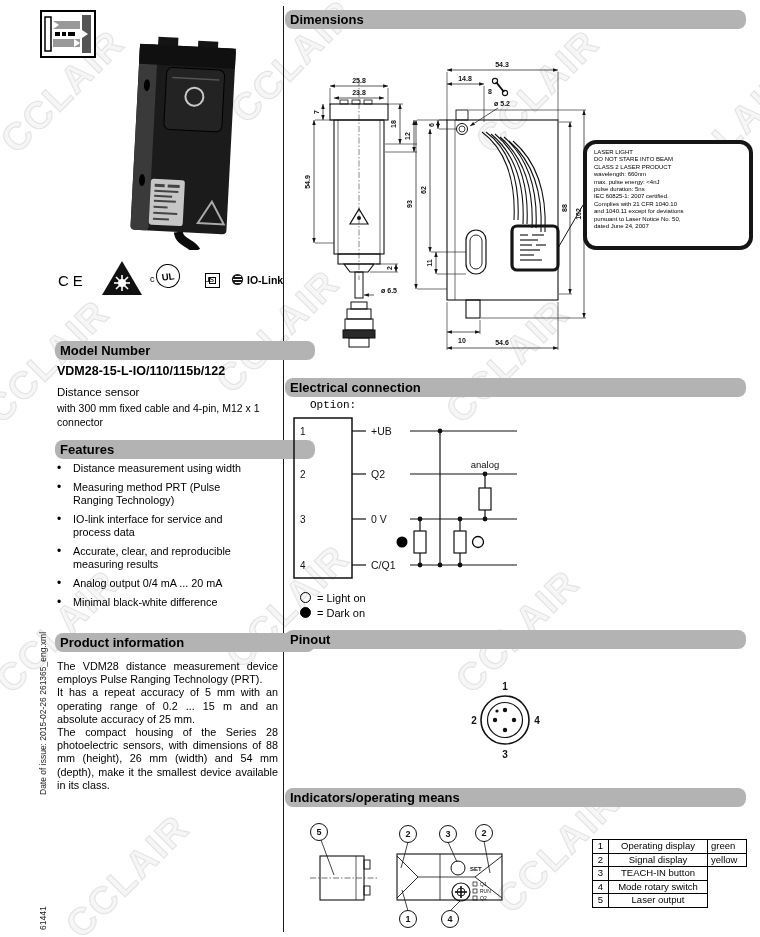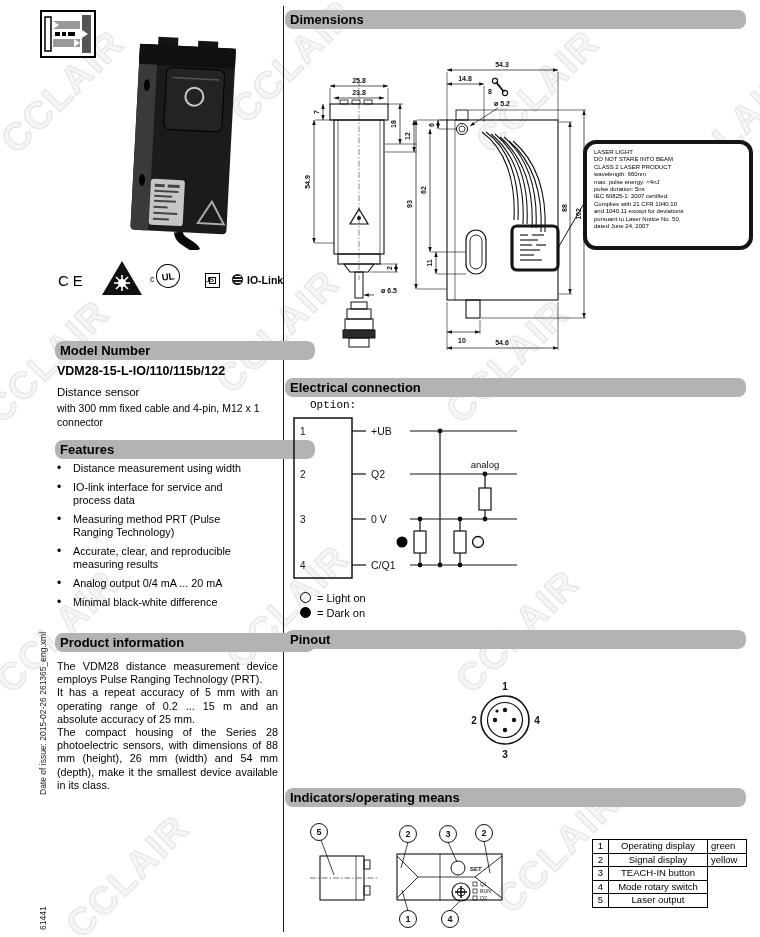--- a/index.html
+++ b/index.html
@@ -172,25 +172,25 @@
   <div class="model-desc">with 300 mm fixed cable and 4-pin, M12 x 1 connector</div>
 
   <div class="hdr hdr-left" style="top:440px">Features</div>
   <div class="features-list">
     <div class="feat-item">
         <span class="bullet-dot"></span>
         <span>Distance measurement using width</span>
       </div>
     <div class="feat-item">
         <span class="bullet-dot"></span>
-        <span>IO-link interface for service and process data</span>
+        <span>Measuring method PRT (Pulse Ranging Technology)</span>
       </div>
     <div class="feat-item">
         <span class="bullet-dot"></span>
-        <span>Measuring method PRT (Pulse Ranging Technology)</span>
+        <span>IO-link interface for service and process data</span>
       </div>
     <div class="feat-item">
         <span class="bullet-dot"></span>
         <span>Accurate, clear, and reproducible measuring results</span>
       </div>
     <div class="feat-item">
         <span class="bullet-dot"></span>
         <span>Analog output 0/4 mA ... 20 mA</span>
       </div>
     <div class="feat-item">

